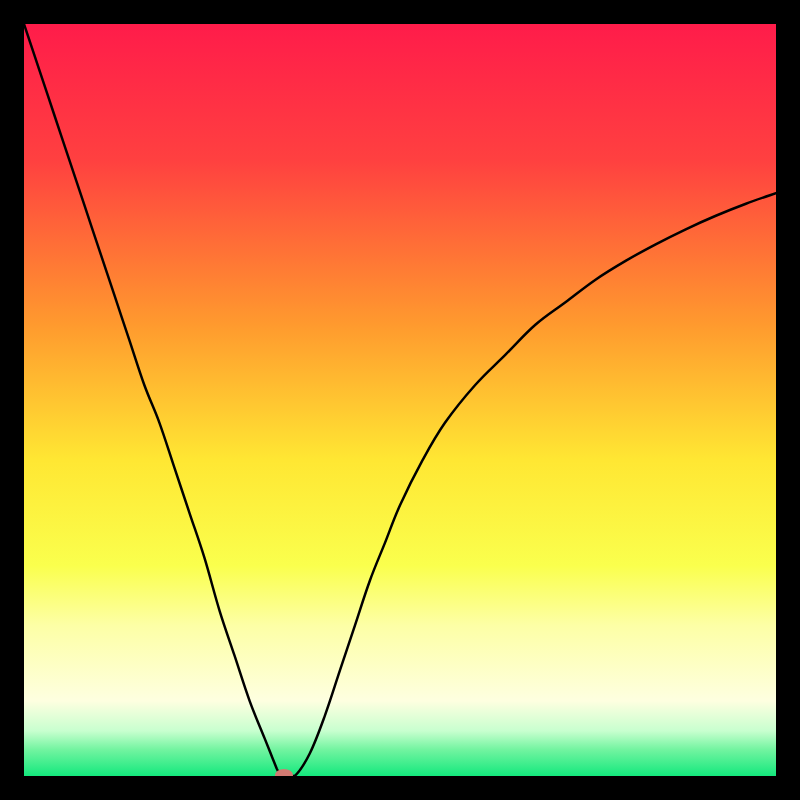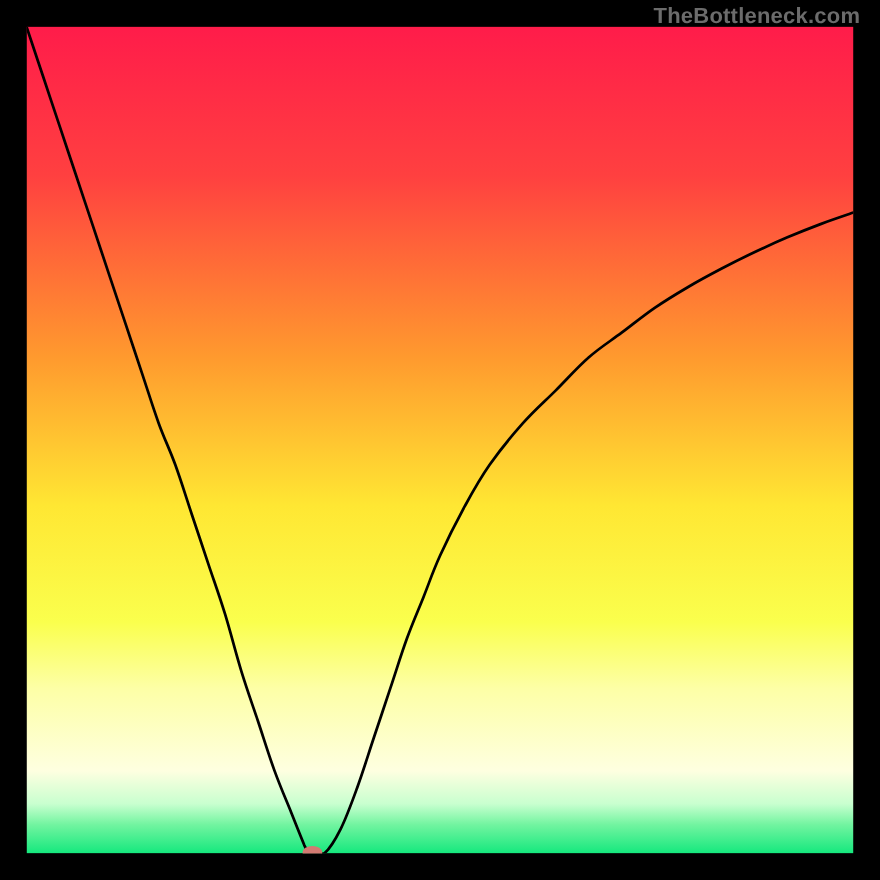--- a/index.html
+++ b/index.html
@@ -51,21 +51,20 @@
     height: 12px;
     border-radius: 50%;
     transform: translate(-50%, -50%);
   }
 </style>
 </head>
 <body>
 
 <div class="stage">
 
-  <div class="watermark">TheBottleneck.com</div>
 
   <div class="plot">
 
     <svg class="gradient" viewBox="0 0 100 100" preserveAspectRatio="none">
       <defs>
         <linearGradient id="bg-grad" x1="0" y1="0" x2="0" y2="1">
             <stop offset="0%" stop-color="#ff1c4a"></stop>
             <stop offset="18%" stop-color="#ff4040"></stop>
             <stop offset="40%" stop-color="#ff9a2e"></stop>
             <stop offset="57.99999999999999%" stop-color="#ffe733"></stop>

